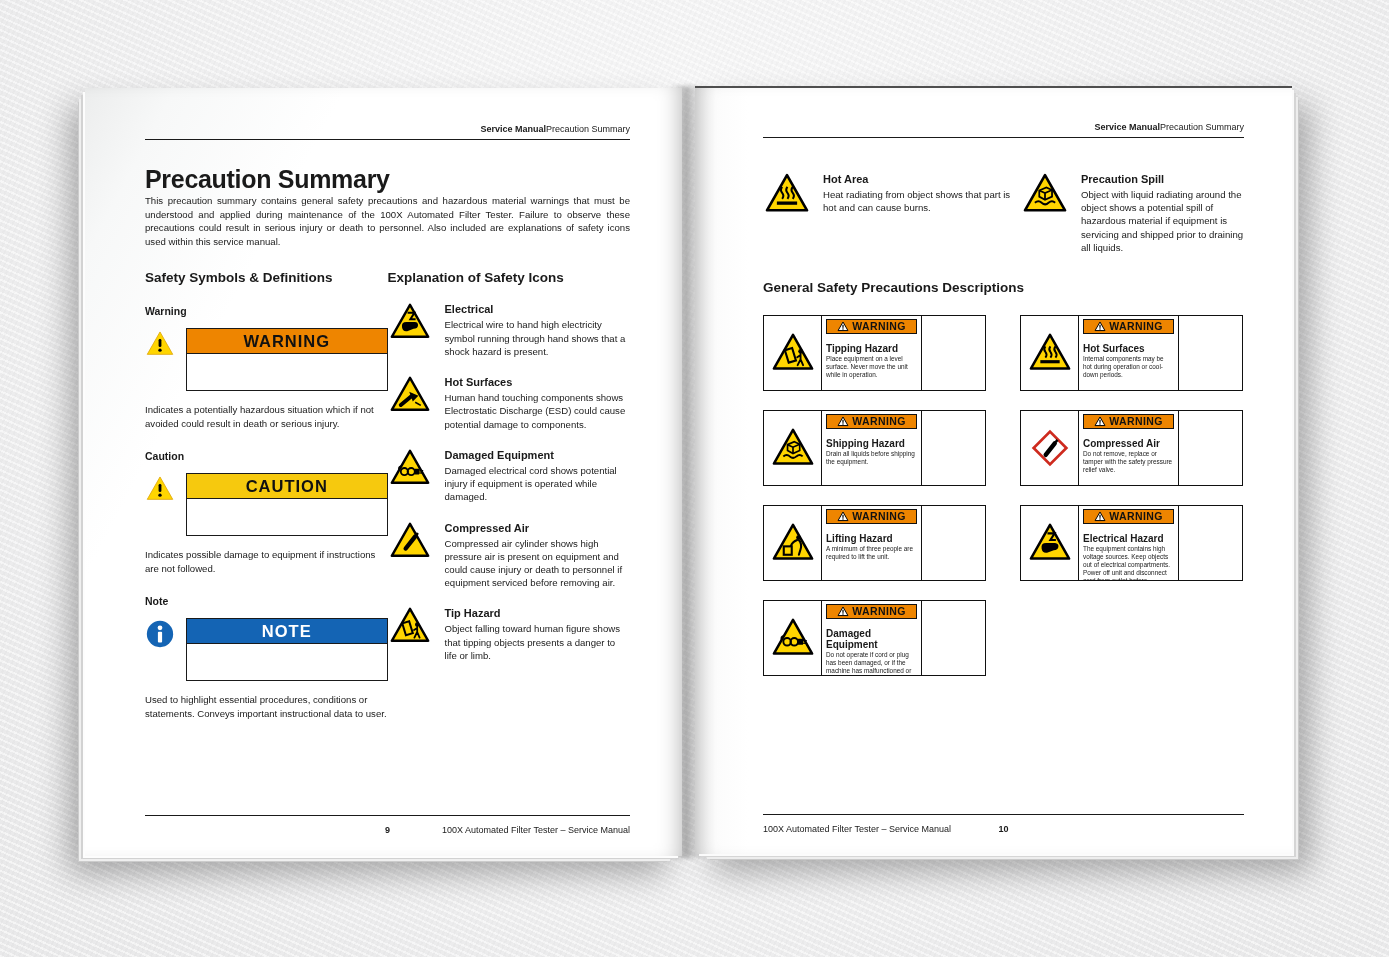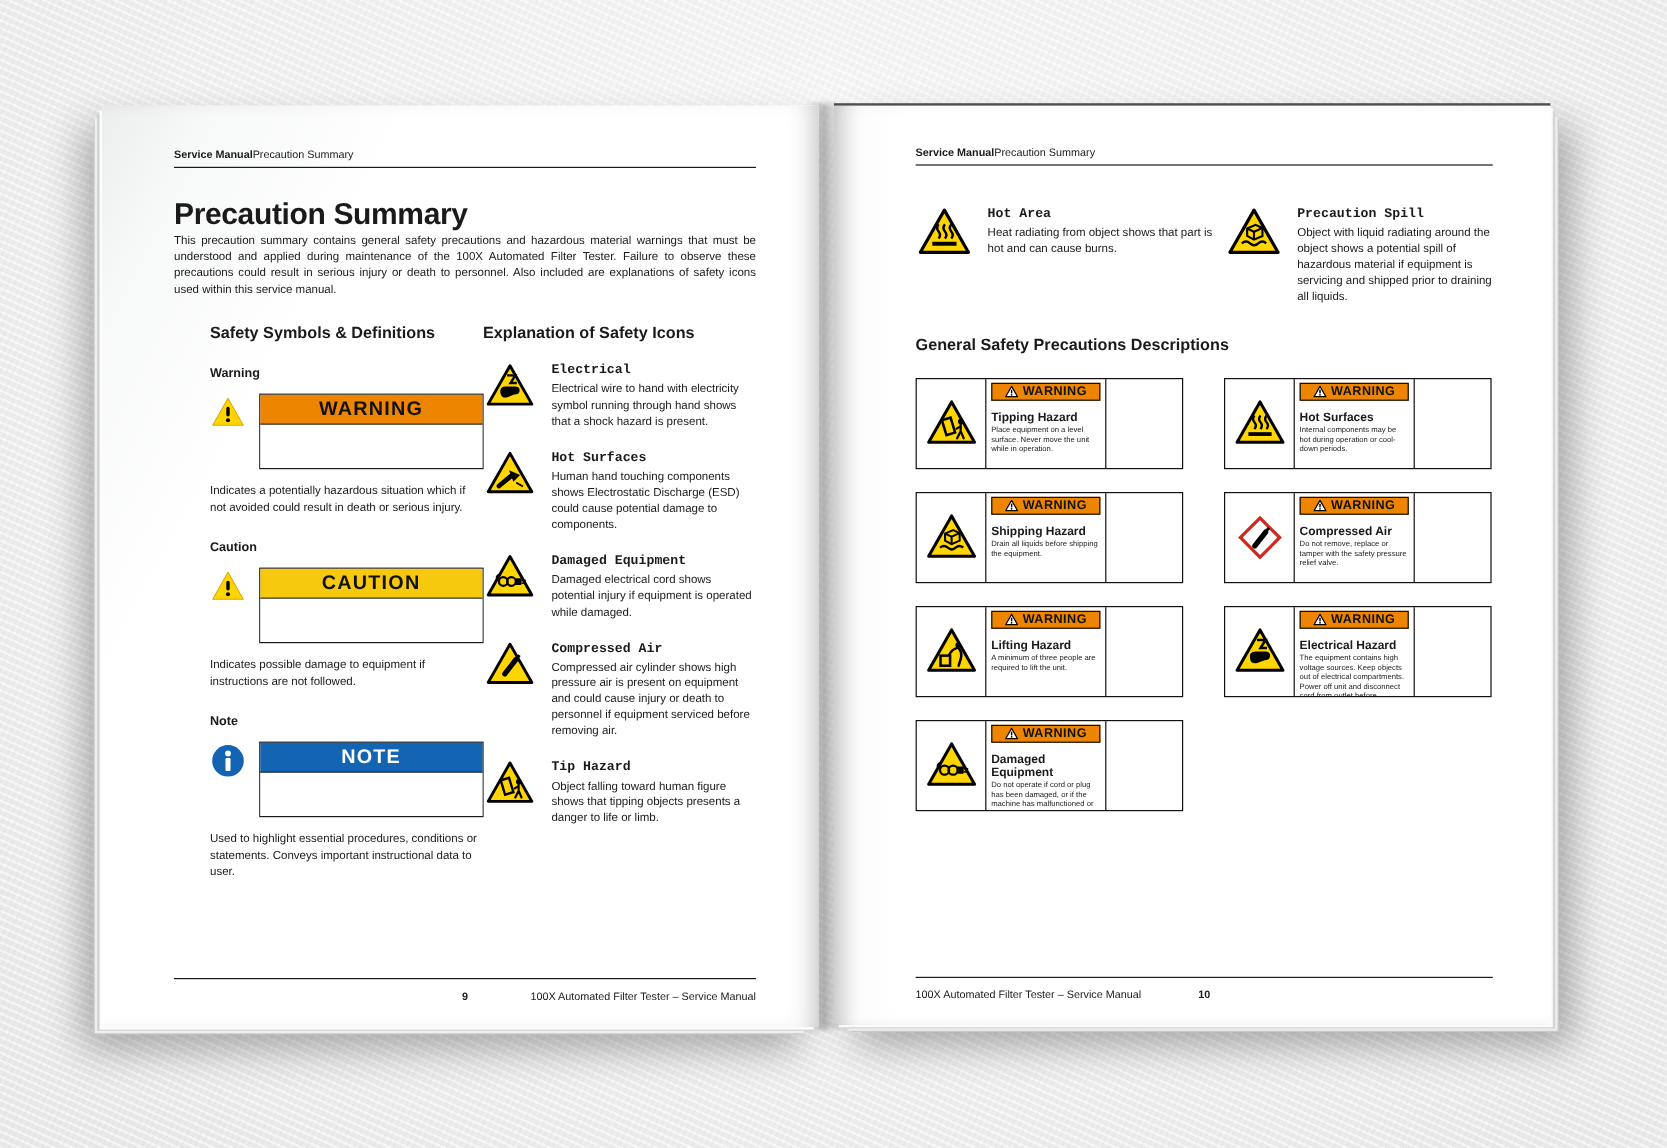--- a/index.html
+++ b/index.html
@@ -38,45 +38,45 @@
     background:linear-gradient(to right,#ebebeb 0%,#fcfcfc 3.5%,#ffffff 9%);
     box-shadow:
       3px 3px 0 -1px #fbfbfb, 6px 5px 0 -2px #d5d5d5,
       9px 8px 0 -3px #ededed, 11px 10px 0 -4px #c9c9c9,
       18px 18px 30px rgba(0,0,0,0.30),
       inset 14px 0 20px -12px rgba(0,0,0,0.22);
   }
   .page-inner{ position:absolute; inset:0; padding:36px 52px 0 60px; }
   .page-right .page-inner{ padding:34px 48px 0 68px; }
 
-  .phead{ display:flex; justify-content:flex-start; align-items:flex-end;
+  .phead{ display:flex; justify-content:flex-end; align-items:flex-end;
           font-size:9px; padding-bottom:5px; border-bottom:1.6px solid #1a1a1a; }
   .phead .hl{ font-weight:bold; }
 
   .doc-title{ font-size:25px; font-weight:bold; letter-spacing:-0.3px; margin-top:25px; }
   .intro{ font-size:9.6px; line-height:1.42; text-align:justify; }
 
-  .cols{ display:flex; margin-top:22px;margin-left:30px; }
+  .cols{ display:flex; margin-top:22px; }
   .col{ flex:1; min-width:0; }
   h2.sec{ font-size:13.5px; font-weight:bold; }
 
   .sym-block h3{ font-size:10.5px; font-weight:bold; margin-top:20px; }
   .sym-row{ display:flex; align-items:flex-start; gap:11px; margin-top:11px; }
   .sym-icon{ flex:none; margin-top:2px; }
   .sym-icon svg{ width:30px; height:28px; display:block; }
   .sym-box{ flex:1; border:1.9px solid #1a1a1a; background:#fff; }
   .sym-box-head{ height:25px; line-height:25px; text-align:center; font-weight:bold;
                  font-size:16.5px; letter-spacing:1px; border-bottom:1.9px solid #1a1a1a; }
   .sym-box-body{ height:36px; background:#fff; }
   .caption{ font-size:9.6px; line-height:1.4; margin-top:12px; }
 
   .icon-entry{ display:flex; gap:13px; margin-top:17px; align-items:flex-start; }
   .icon-entry .tri{ flex:none; }
   .icon-entry .tri svg{ width:44px; height:40px; display:block; }
-  .ie-title{ font-size:11px; font-weight:bold; margin-top:1px;font-family:Liberation Mono, monospace; }
+  .ie-title{ font-size:11px; font-weight:bold; margin-top:1px; }
   .ie-desc{ font-size:9.6px; line-height:1.38; margin-top:3px; }
 
   .pfoot{ position:absolute; left:60px; right:52px; top:727px;
           border-top:1.6px solid #1a1a1a; font-size:9px; }
   .page-right .pfoot{ left:68px; right:48px; top:726px; }
   .pfoot-inner{ position:relative; padding-top:9px; display:flex; }
   .pfoot-inner.right-align{ justify-content:flex-end; }
   .pf-num{ position:absolute; left:0; right:0; text-align:center; font-weight:bold; }
 
   .top-icons{ display:flex; margin-top:34px; }
@@ -184,21 +184,21 @@
         <div class="icon-entry">
           <span class="tri">
               <svg viewBox="0 0 100 100">
                 <path d="M50 7 L95.5 87 L4.5 87 Z" fill="#FFD500" stroke="#000" stroke-width="6" stroke-linejoin="round"></path>
                 <path d="M44 27 L61 27 L51 43 L64 43" fill="none" stroke="#000" stroke-width="5"></path>
                 <path d="M30 63 Q28 50 41 50 L62 50 Q71 51 70 59 Q69 67 59 67 L43 73 Q32 75 30 63 Z" fill="#000"></path>
               </svg>
             </span>
           <div>
               <div class="ie-title">Electrical</div>
-          <div class="ie-desc">Electrical wire to hand with electricity symbol running through hand shows that a shock hazard is present.</div>
+          <div class="ie-desc">Electrical wire to hand high electricity symbol running through hand shows that a shock hazard is present.</div>
             </div>
         </div>
         <div class="icon-entry">
           <span class="tri">
               <svg viewBox="0 0 100 100">
                 <path d="M50 7 L95.5 87 L4.5 87 Z" fill="#FFD500" stroke="#000" stroke-width="6" stroke-linejoin="round"></path>
                 <path d="M27 75 L55 52" stroke="#000" stroke-width="10" stroke-linecap="round"></path>
                 <path d="M48 42 L71 52 L57 66 Z" fill="#000"></path>
                 <path d="M63 68 L77 76" stroke="#000" stroke-width="4"></path>
               </svg>

